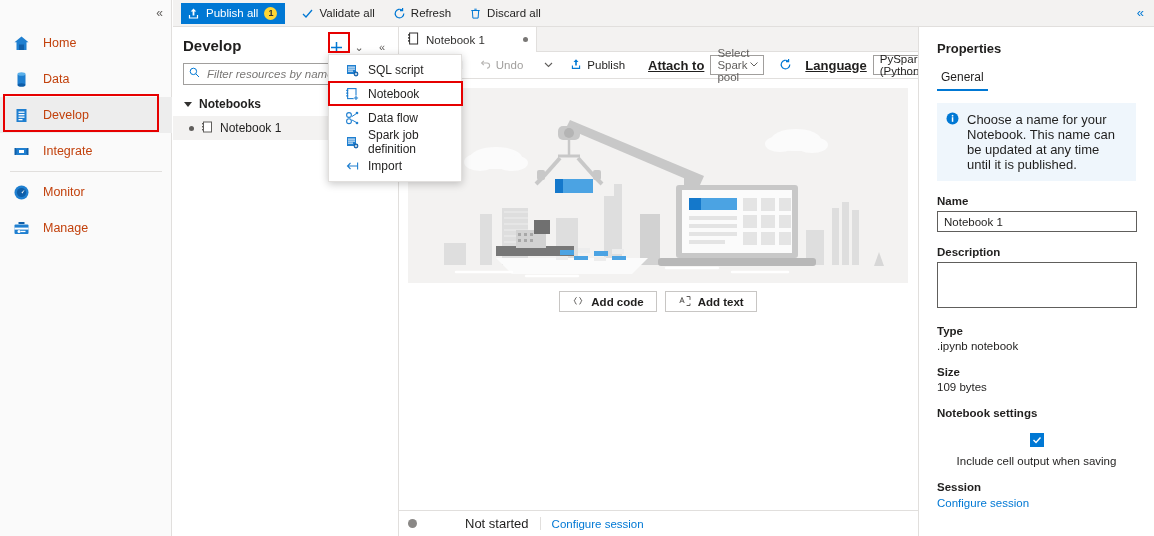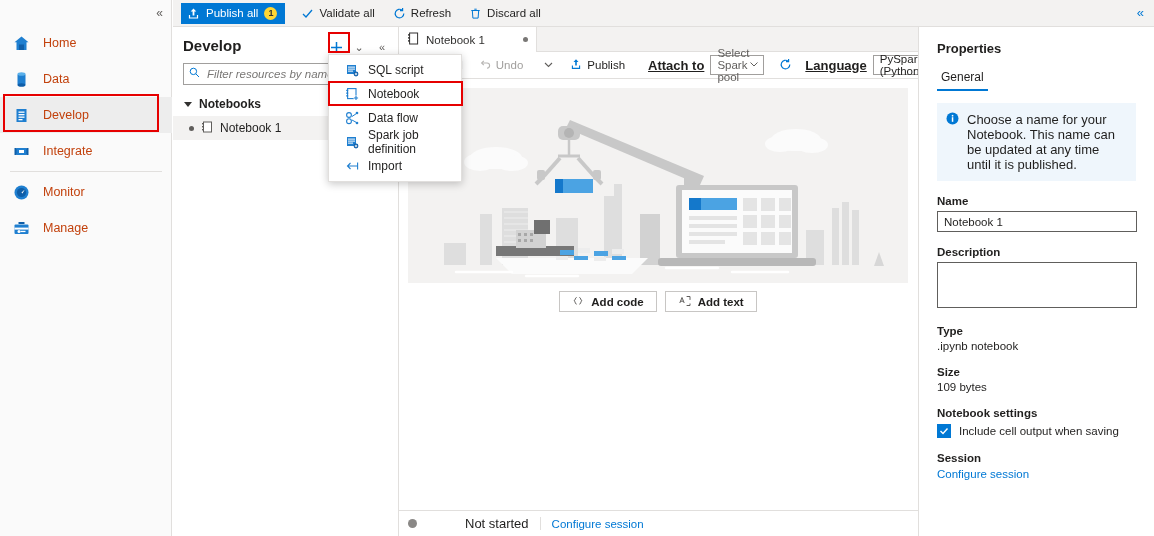--- a/index.html
+++ b/index.html
@@ -209,21 +209,21 @@
     font-size: 11.5px; color: #201f1e; padding: 0 6px;
     font-family: "Liberation Sans", sans-serif; outline: none;
   }
   .field-textarea {
     margin-top: 4px; width: 200px; height: 46px;
     border: 1px solid #605e5c; background: #fff; resize: none;
     font-size: 11.5px; padding: 4px 6px;
     font-family: "Liberation Sans", sans-serif; outline: none;
   }
   .field-value { margin-top: 3px; font-size: 11.5px; color: #201f1e; }
-  .checkrow { margin-top: 5px; display: flex; align-items: center; gap: 8px; }
+  .checkrow { margin-top: 14px; display: flex; align-items: center; gap: 8px; flex-direction: column; }
   .checkbox {
     width: 14px; height: 14px; background: #0078d4;
     display: flex; align-items: center; justify-content: center;
     cursor: pointer;
   }
   .checkbox svg { display: block; }
   .check-label { font-size: 11.5px; color: #201f1e; }
 </style>
 </head>
 <body>

